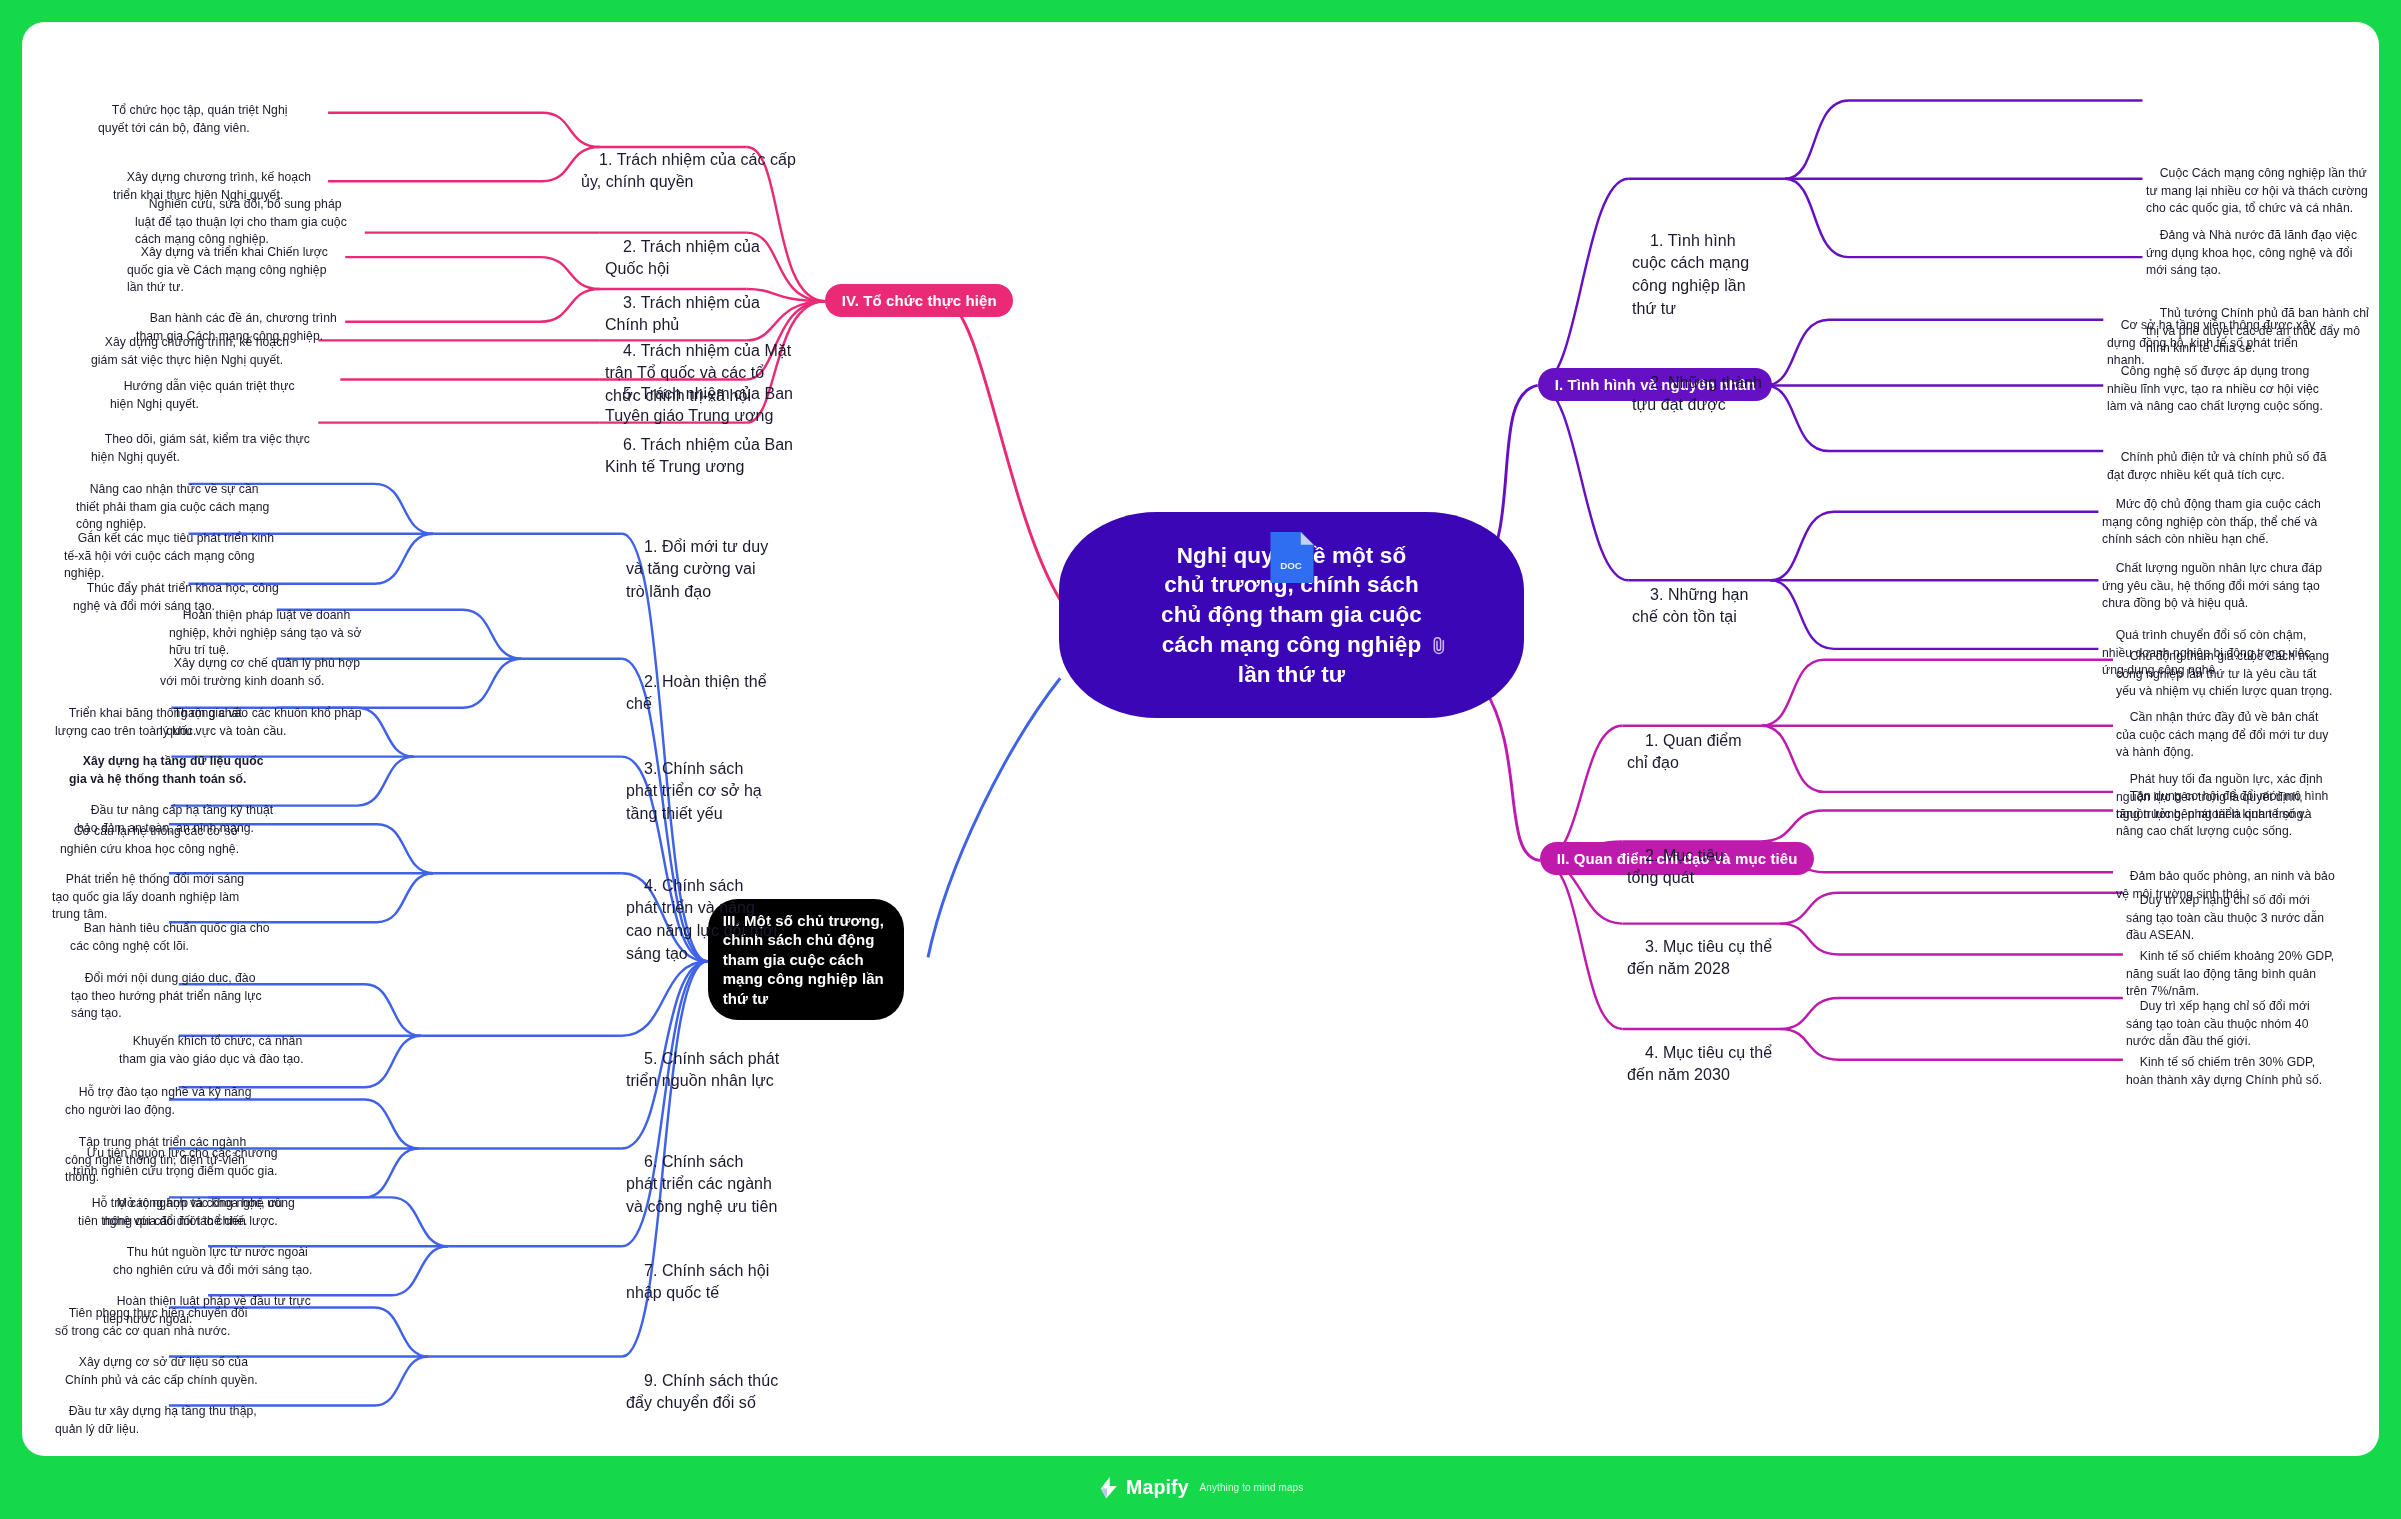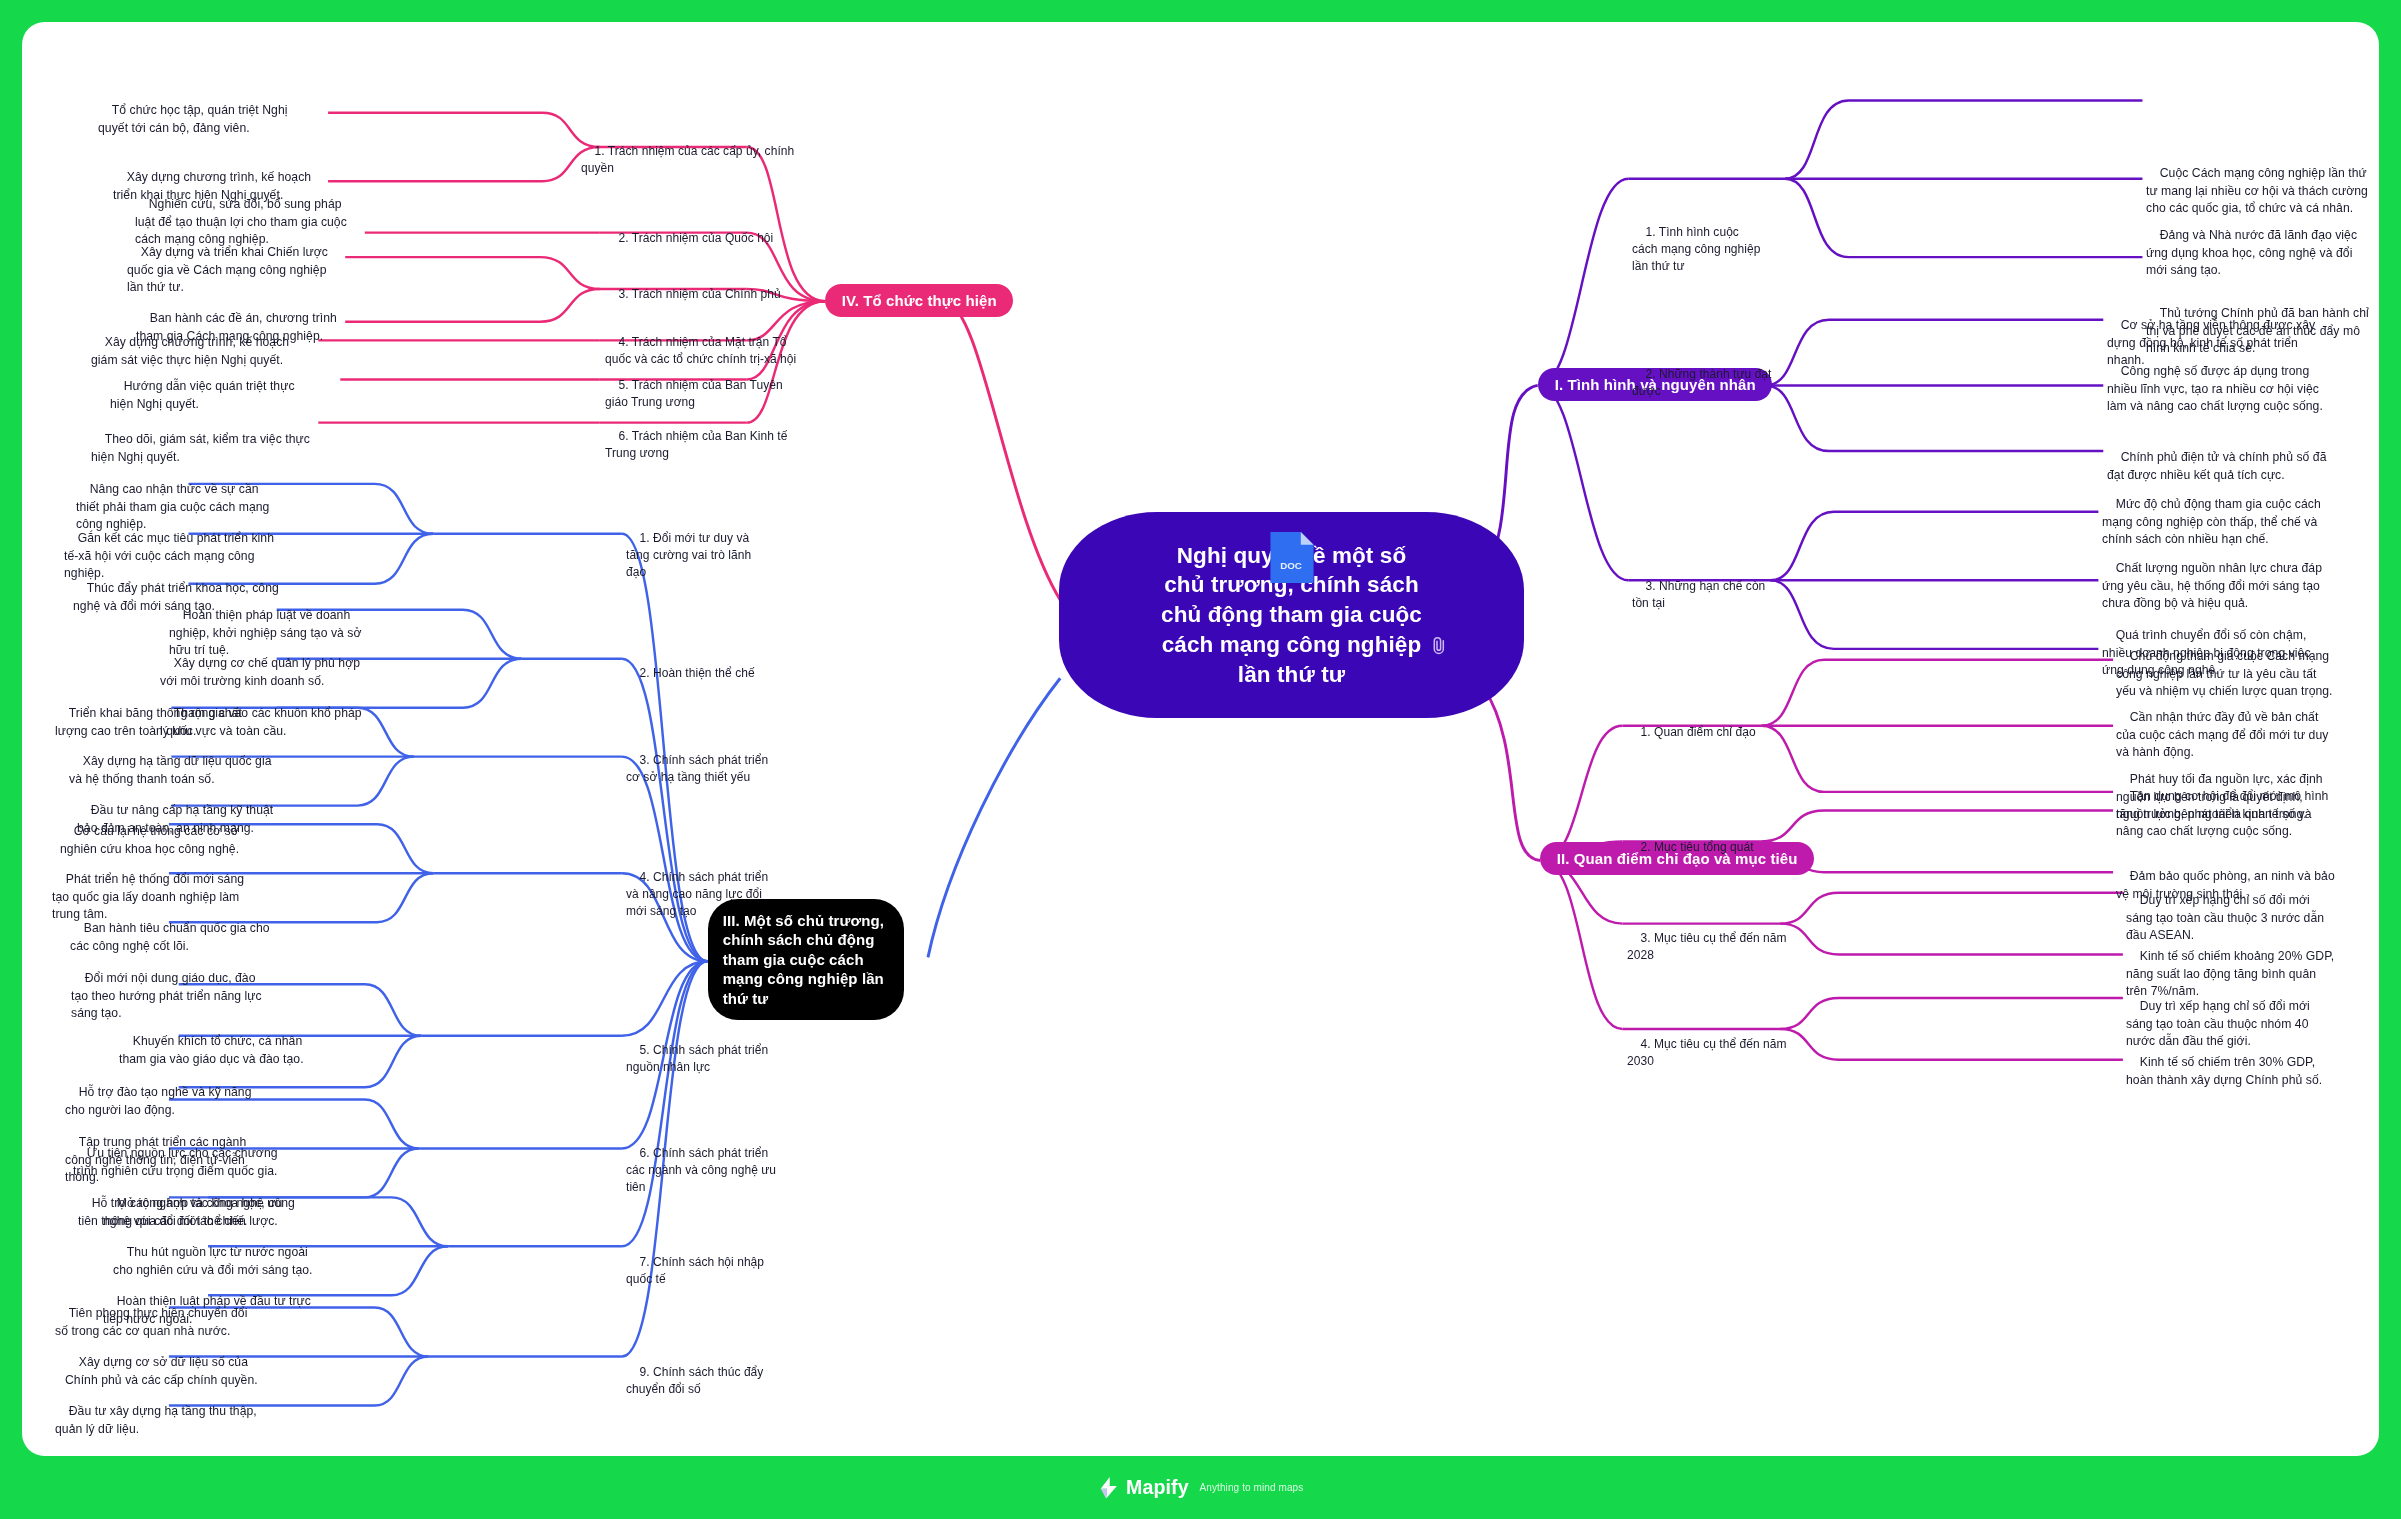--- a/index.html
+++ b/index.html
@@ -30,21 +30,21 @@
     position: absolute;
     color: #1a1a2e;
     font-size: 12.7px;
     line-height: 1.42;
     letter-spacing: 0.05px;
     white-space: pre-wrap;
   }
   
   .leaf { font-size: 12.2px; }
   
-  .lvl2 { font-size: 12px; }
+  .lvl2 { font-size: 16px; }
 
   .pill {
     position: absolute;
     display: flex; align-items: center; justify-content: flex-start;
     color: #fff;
     font-weight: 700;
     border-radius: 489px;
     padding: 6.9px 16.7px;
     font-size: 15px;
     line-height: 1.3;
@@ -362,21 +362,21 @@
     <span>Hoàn thiện pháp luật về doanh nghiệp, khởi nghiệp sáng tạo và sở hữu trí tuệ.</span></div>
   <div class="node leaf" style="left:138px; top:616px; width:211px;">
     <span>Xây dựng cơ chế quản lý phù hợp với môi trường kinh doanh số.</span></div>
   <div class="node leaf" style="left:138px; top:666px; width:211px;">
     <span>Tham gia vào các khuôn khổ pháp lý khu vực và toàn cầu.</span></div>
 
   <div class="node lvl2" style="left:604px; top:713px; width:147px;">
     <span>3. Chính sách phát triển cơ sở hạ tầng thiết yếu</span></div>
   <div class="node leaf" style="left:33px; top:666px; width:206px;">
     <span>Triển khai băng thông rộng chất lượng cao trên toàn quốc.</span></div>
-  <div class="node leaf" style="left:47px; top:714px; width:206px;">
+  <div class="node leaf" style="left:47px; top:714px; width:206px;font-weight:bold;">
     <span>Xây dựng hạ tầng dữ liệu quốc gia và hệ thống thanh toán số.</span></div>
   <div class="node leaf" style="left:55px; top:763px; width:206px;">
     <span>Đầu tư nâng cấp hạ tầng kỹ thuật bảo đảm an toàn, an ninh mạng.</span></div>
 
   <div class="node lvl2" style="left:604px; top:830px; width:152px;">
     <span>4. Chính sách phát triển và nâng cao năng lực đổi mới sáng tạo</span></div>
   <div class="node leaf" style="left:38px; top:784px; width:206px;">
     <span>Cơ cấu lại hệ thống các cơ sở nghiên cứu khoa học công nghệ.</span></div>
   <div class="node leaf" style="left:30px; top:832px; width:211px;">
     <span>Phát triển hệ thống đổi mới sáng tạo quốc gia lấy doanh nghiệp làm trung tâm.</span></div>

